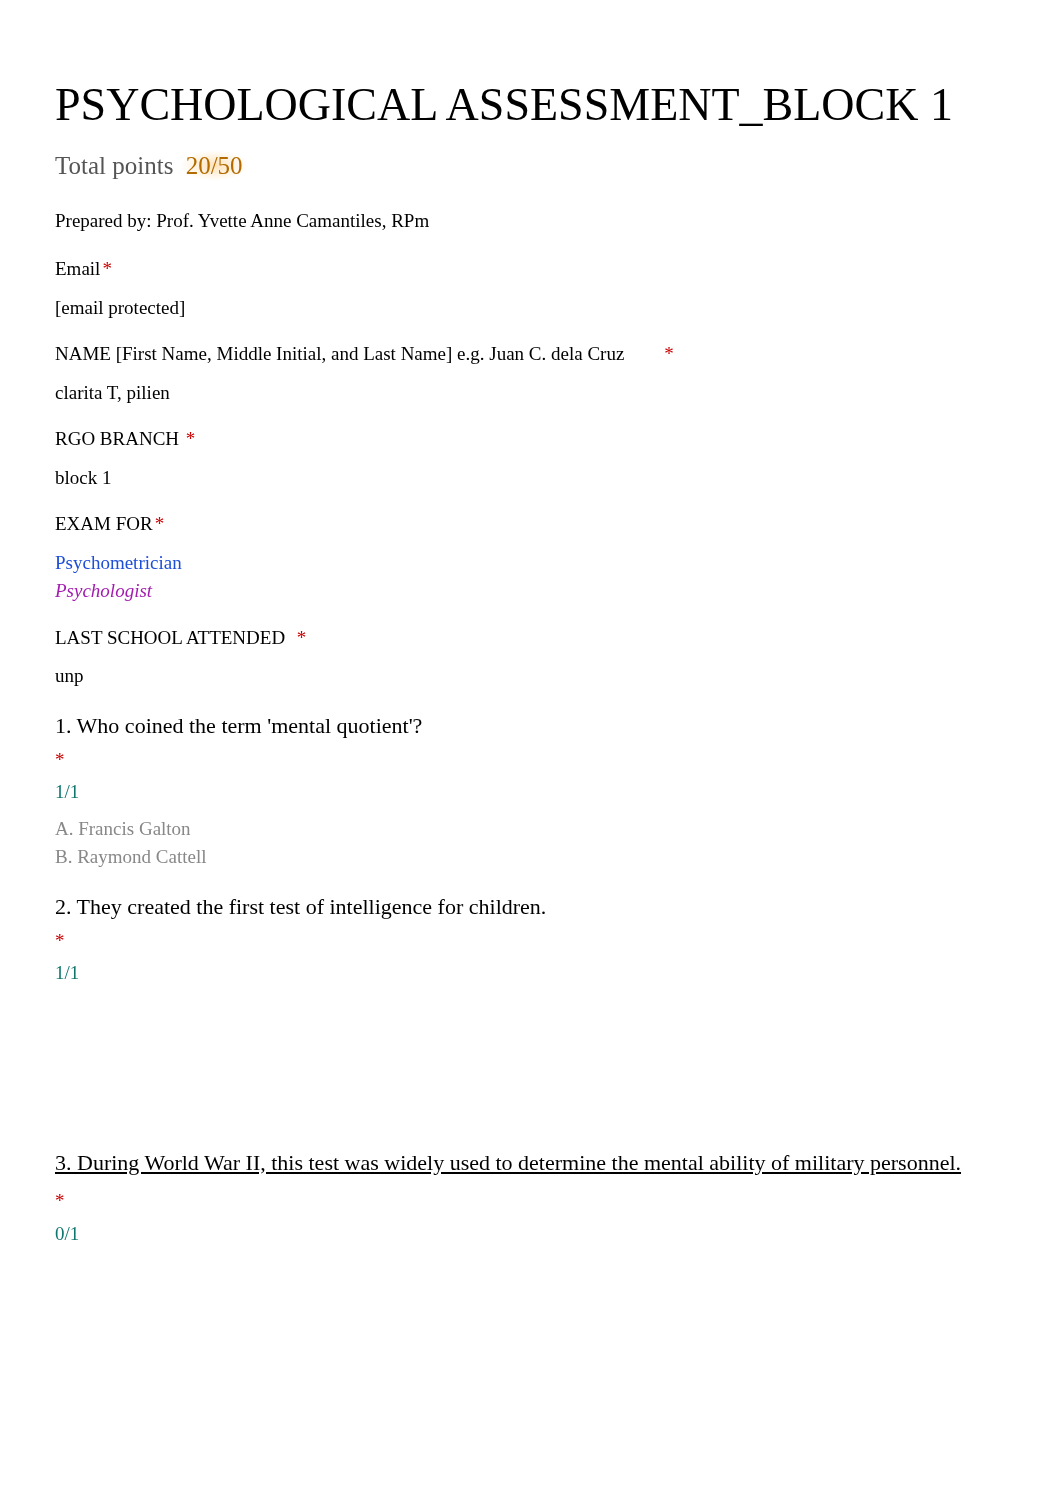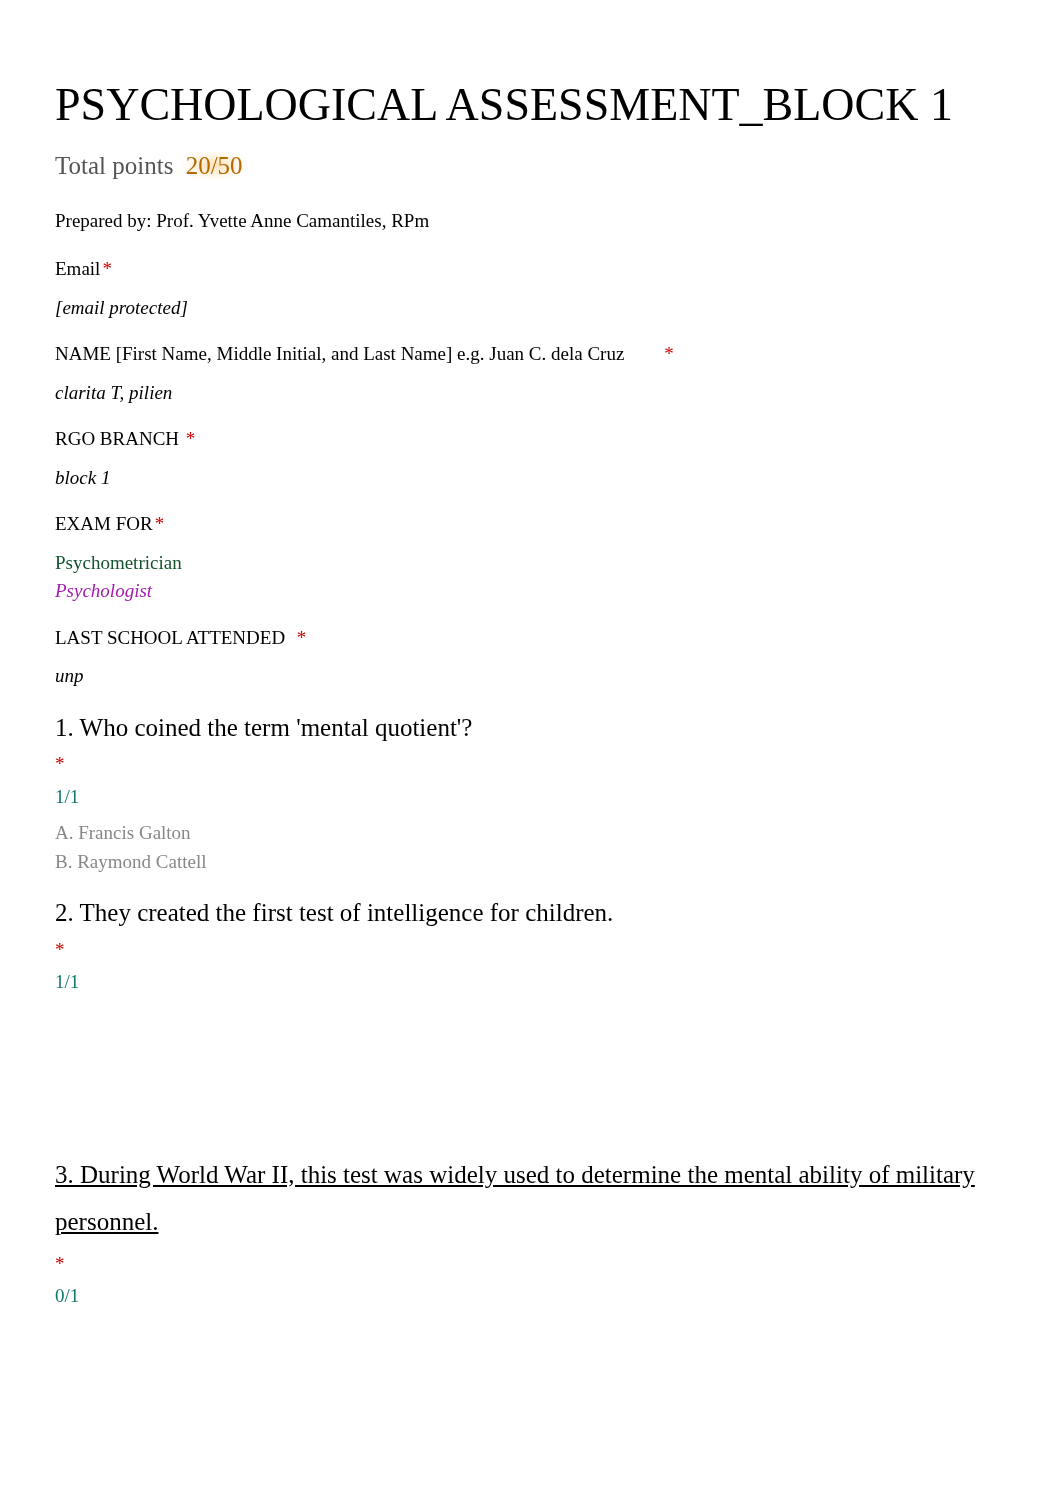--- a/index.html
+++ b/index.html
@@ -47,34 +47,33 @@
       color: #cc0000;
       margin-left: 2px;
     }
     .required-spaced {
       color: #cc0000;
       margin-left: 40px;
     }
     .field-value {
       margin-bottom: 18px;
       color: #000000;
-      font-style: italic;
     }
     .option-group {
       margin-bottom: 18px;
     }
     .option-selected {
-      color: #14532d;
+      color: #1d4ed8;
     }
     .option-unselected {
       color: #a21caf;
       font-style: italic;
     }
     .question-text {
-      font-size: 25px;
+      font-size: 22px;
       margin-bottom: 4px;
       margin-top: 16px;
     }
     .asterisk-line {
       color: #cc0000;
       font-size: 19px;
       margin-bottom: 4px;
     }
     .score {
       font-size: 19px;

